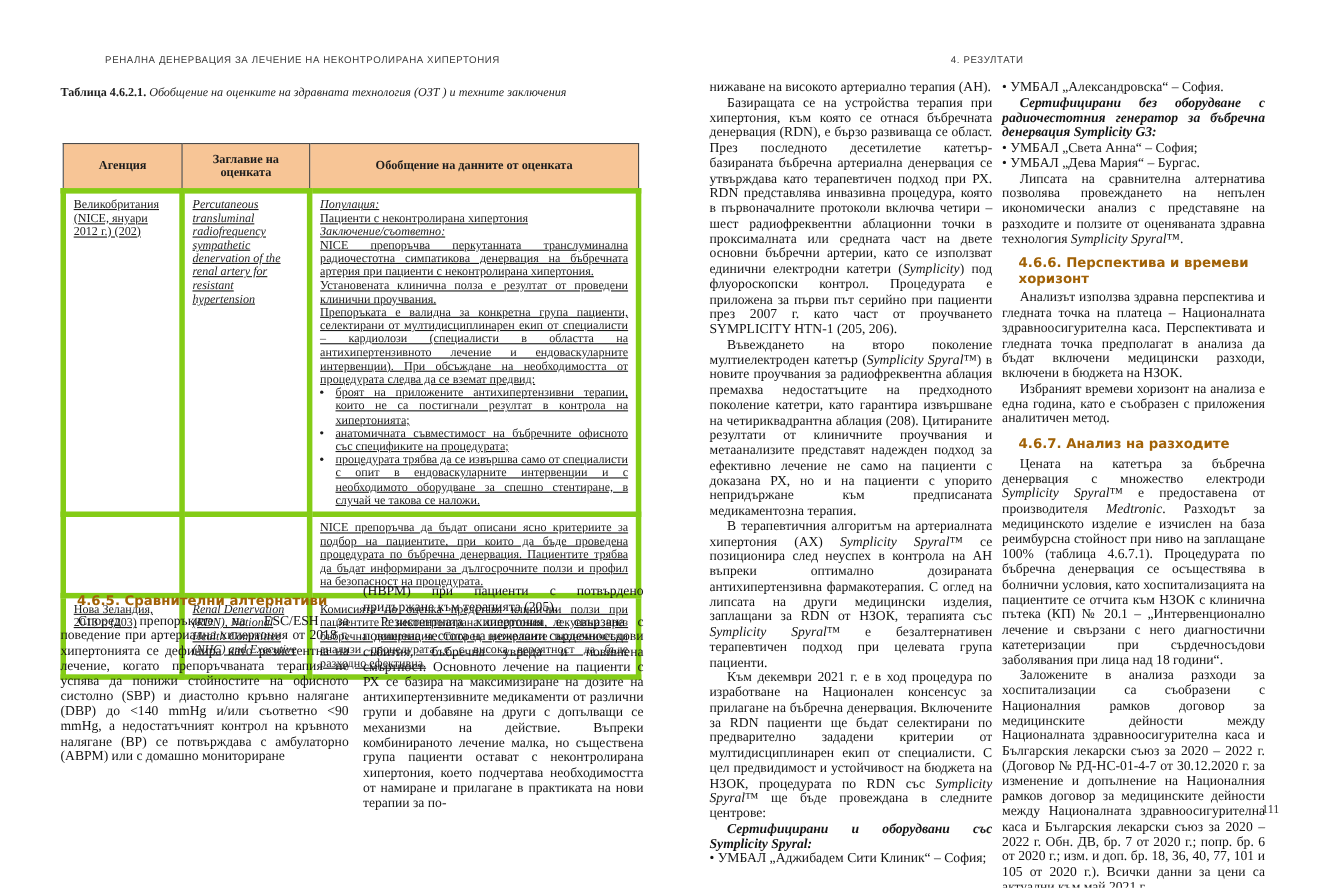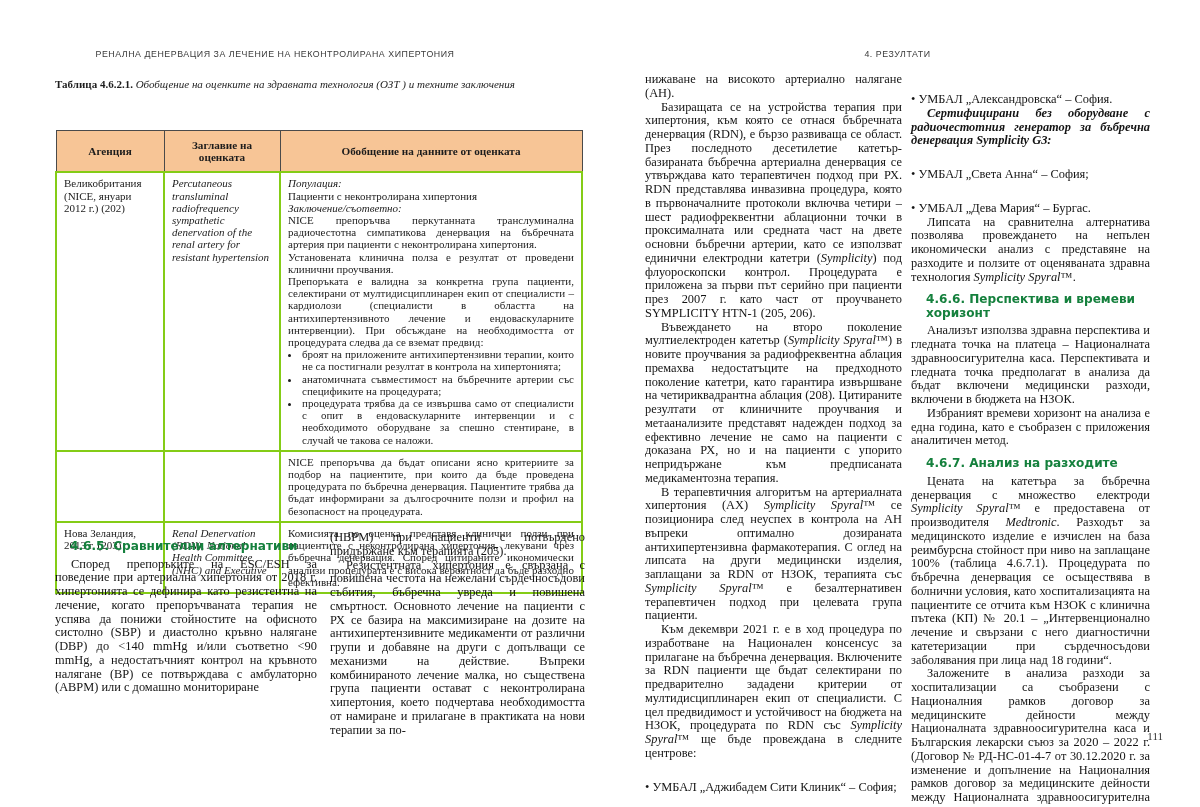--- a/index.html
+++ b/index.html
@@ -29,44 +29,44 @@
     border-collapse:collapse;font-size:11px;line-height:12.2px;color:#1c1c1c;
     table-layout:fixed;
     margin-top:24px;
   }
   #hta-table col.c1{width:108px;}
   #hta-table col.c2{width:116px;}
   #hta-table th{
     background:#f7c596;border:1px solid #4a4a4a;
     font-size:11.2px;font-weight:bold;text-align:center;padding:8px 4px;
   }
-  #hta-table td{border:2px solid #84cc16;vertical-align:top;padding:4px 7px;}
+  #hta-table td{border:5px solid #84cc16;vertical-align:top;padding:4px 7px;text-decoration:underline;}
   #hta-table td.title-cell{font-style:italic;}
   #hta-table td.summary-cell p{margin:0;text-align:justify;}
   #hta-table td.summary-cell ul{margin:0;padding-left:13px;}
   #hta-table td.summary-cell li{text-align:justify;padding-left:1px;}
 
   .columns{position:absolute;left:0;display:flex;}
   .page-left .columns{top:531px;gap:13px;}
   .page-right .columns{top:73px;gap:9px;}
   .page-left .col1w{width:262px;}
   .page-left .col2w{width:255px;}
   .page-right .col1w{width:257px;}
   .page-right .col2w{width:239px;}
   .col{font-size:12.4px;line-height:13.75px;}
 
   .blk{margin:0;text-align:justify;}
   .blk.p{text-indent:16px;}
   .blk.pf{text-indent:0;}
-  .blk.b{text-indent:0;margin-top:20px;}
+  .blk.b{text-indent:0;}
   .blk.cert{font-weight:bold;font-style:italic;text-indent:16px;}
   .blk.h{
     font-family:"DejaVu Sans", sans-serif;font-weight:bold;
     font-size:12.1px;line-height:13.6px;
-    text-align:left;text-indent:0;padding-left:15px;margin:9px 0 4px 0;color:#15803d;
+    text-align:left;text-indent:0;padding-left:15px;margin:9px 0 4px 0;color:#a16207;
   }
   .blk i{font-style:italic;}
 
   .page-number{position:absolute;top:730px;font-size:11px;color:#333;}
   .page-left .page-number{left:0;width:505px;text-align:center;}
   .page-right .page-number{left:13px;width:100%;text-align:right;}
 </style>
 </head>
 <body>
 
@@ -99,21 +99,21 @@
             <td class="title-cell">Percutaneous transluminal radiofrequency sympathetic denervation of the renal artery for resistant hypertension</td>
             <td class="summary-cell">
               <p><i>Популация:</i></p>
               <p>Пациенти с неконтролирана хипертония</p>
               <p><i>Заключение/съответно:</i></p>
               <p>NICE препоръчва перкутанната транслуминална радиочестотна симпатикова денервация на бъбречната артерия при пациенти с неконтролирана хипертония.</p>
               <p>Установената клинична полза е резултат от проведени клинични проучвания.</p>
               <p>Препоръката е валидна за конкретна група пациенти, селектирани от мултидисциплинарен екип от специалисти – кардиолози (специалисти в областта на антихипертензивното лечение и ендоваскуларните интервенции). При обсъждане на необходимостта от процедурата следва да се вземат предвид:</p>
               <ul>
                 <li>броят на приложените антихипертензивни терапии, които не са постигнали резултат в контрола на хипертонията;</li>
-                <li>анатомичната съвместимост на бъбречните артерии със спецификите на процедурата;</li>
+                <li>анатомичната съвместимост на бъбречните офисното със спецификите на процедурата;</li>
                 <li>процедурата трябва да се извършва само от специалисти с опит в ендоваскуларните интервенции и с необходимото оборудване за спешно стентиране, в случай че такова се наложи.</li>
               </ul>
             </td>
           </tr>
           <tr>
             <td class="agency-cell"></td>
             <td class="title-cell"></td>
             <td class="summary-cell">
               <p>NICE препоръчва да бъдат описани ясно критериите за подбор на пациентите, при които да бъде проведена процедурата по бъбречна денервация. Пациентите трябва да бъдат информирани за дългосрочните ползи и профил на безопасност на процедурата.</p>
             </td>
@@ -139,25 +139,26 @@
         </div>
     </div>
 
   </section>
 
   <section class="page page-right">
     <header class="running-header">4. РЕЗУЛТАТИ</header>
 
     <div class="columns">
       <div class="col col1w" id="rp1">
-          <p class="blk pf">нижаване на високото артериално налягане (АН).</p>
+          <p class="blk pf">нижаване на високото артериално терапия (АН).</p>
           <p class="blk p">Базиращата се на устройства терапия при хипертония, към която се отнася бъбречната денервация (RDN), е бързо развиваща се област. През последното десетилетие катетър-базираната бъбречна артериална денервация се утвърждава като терапевтичен подход при РХ. RDN представлява инвазивна процедура, която в първоначалните протоколи включва четири – шест радиофреквентни аблационни точки в проксималната или средната част на двете основни бъбречни артерии, като се използват единични електродни катетри (<i>Symplicity</i>) под флуороскопски контрол. Процедурата е приложена за първи път серийно при пациенти през 2007 г. като част от проучването SYMPLICITY HTN-1 (205, 206).</p>
           <p class="blk p">Въвеждането на второ поколение мултиелектроден катетър (<i>Symplicity Spyral</i>™) в новите проучвания за радиофреквентна аблация премахва недостатъците на предходното поколение катетри, като гарантира извършване на четириквадрантна аблация (208). Цитираните резултати от клиничните проучвания и метаанализите представят надежден подход за ефективно лечение не само на пациенти с доказана РХ, но и на пациенти с упорито непридържане към предписаната медикаментозна терапия.</p>
           <p class="blk p">В терапевтичния алгоритъм на артериалната хипертония (АХ) <i>Symplicity Spyral</i>™ се позиционира след неуспех в контрола на АН въпреки оптимално дозираната антихипертензивна фармакотерапия. С оглед на липсата на други медицински изделия, заплащани за RDN от НЗОК, терапията със <i>Symplicity Spyral</i>™ е безалтернативен терапевтичен подход при целевата група пациенти.</p>
           <p class="blk p">Към декември 2021 г. е в ход процедура по изработване на Национален консенсус за прилагане на бъбречна денервация. Включените за RDN пациенти ще бъдат селектирани по предварително зададени критерии от мултидисциплинарен екип от специалисти. С цел предвидимост и устойчивост на бюджета на НЗОК, процедурата по RDN със <i>Symplicity Spyral</i>™ ще бъде провеждана в следните центрове:</p>
+          <p class="blk cert">Сертифицирани и оборудвани със Symplicity Spyral:</p>
           <p class="blk b">• УМБАЛ „Аджибадем Сити Клиник“ – София;</p>
         </div>
       <div class="col col2w" id="rp2">
           <p class="blk b">• УМБАЛ „Александровска“ – София.</p>
           <p class="blk cert">Сертифицирани без оборудване с радиочестотния генератор за бъбречна денервация Symplicity G3:</p>
           <p class="blk b">• УМБАЛ „Света Анна“ – София;</p>
           <p class="blk b">• УМБАЛ „Дева Мария“ – Бургас.</p>
           <p class="blk p">Липсата на сравнителна алтернатива позволява провеждането на непълен икономически анализ с представяне на разходите и ползите от оценяваната здравна технология <i>Symplicity Spyral</i>™.</p>
           <p class="blk h">4.6.6. Перспектива и времеви хоризонт</p>
           <p class="blk p">Анализът използва здравна перспектива и гледната точка на платеца – Националната здравноосигурителна каса. Перспективата и гледната точка предполагат в анализа да бъдат включени медицински разходи, включени в бюджета на НЗОК.</p>

